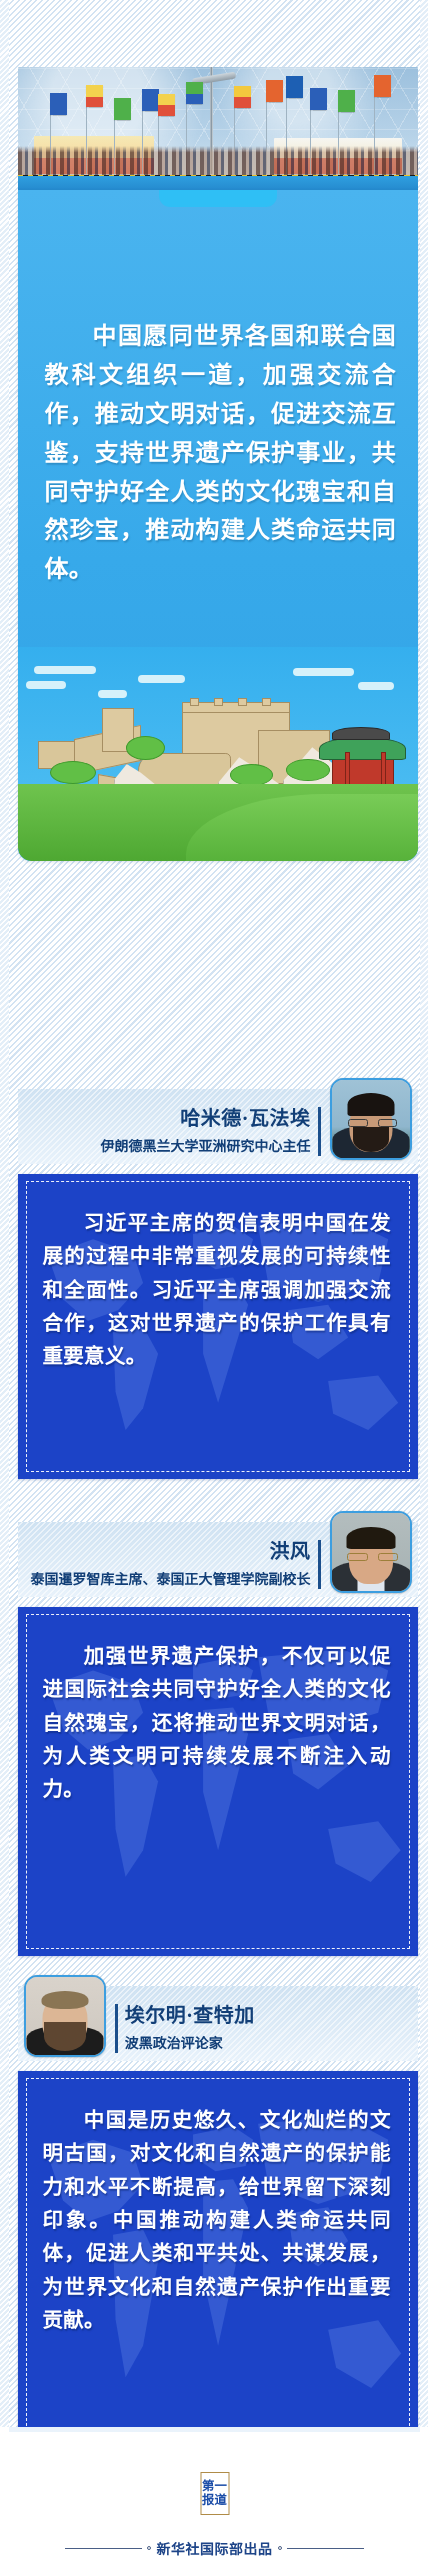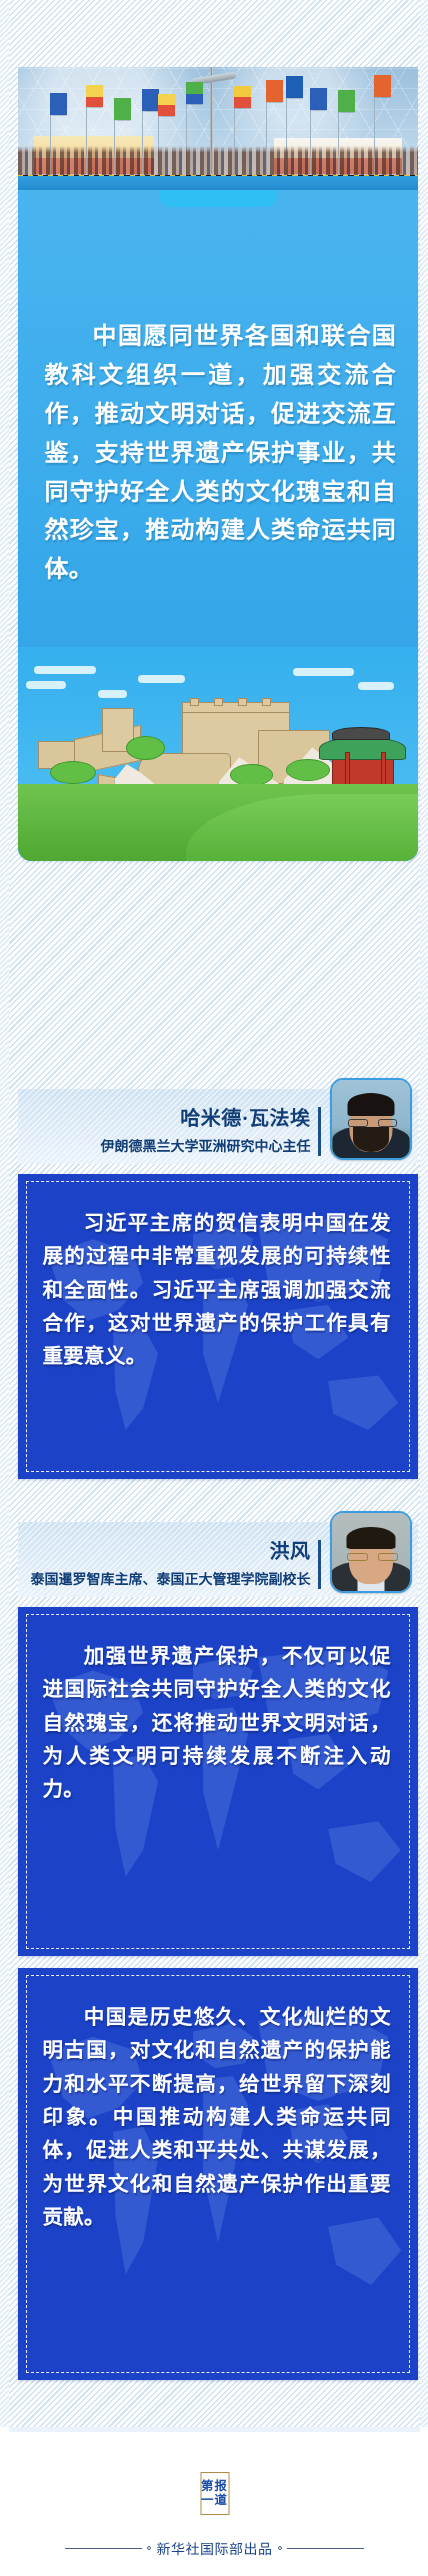--- a/index.html
+++ b/index.html
@@ -242,29 +242,29 @@
   }
 
   
   .footer{position:absolute;left:0;right:0;bottom:0;height:155px;
     background:#fff;z-index:9;}
   .footer .topline{position:absolute;left:9.3px;right:9.3px;top:0;height:5.2px;
     background:#eaf3fb;}
   .stamp{
     position:absolute;left:50%;transform:translateX(-50%);top:45px;
     width:29px;height:43px;border:1.5px solid #b08c48;
-    display:flex;flex-direction:row;align-items:center;justify-content:center;
+    display:flex;flex-direction:column;align-items:center;justify-content:center;
     color:#1d4ea8;font-weight:bold;font-size:12.4px;line-height:1.1;
     font-family:"Liberation Serif","DejaVu Serif",serif;
   }
   .credit-row{position:absolute;left:0;right:0;top:111px;
     display:flex;align-items:center;justify-content:center;gap:5.2px;}
   .credit-line{width:77px;height:1px;background:#4a5f86;}
   .credit-dot{width:4.6px;height:4.6px;border:1px solid #4a5f86;border-radius:50%;}
-  .credit-text{color:#1d4488;font-weight:normal;font-size:14px;letter-spacing:0.5px;
+  .credit-text{color:#1d4488;font-weight:bold;font-size:14px;letter-spacing:0.5px;
     font-family:"Liberation Serif","DejaVu Serif",serif;}
 </style>
 </head>
 <body>
 
 <div id="page">
 
   <div class="edge-hatch l"></div>
   <div class="edge-hatch r"></div>
   <div id="column"></div>
@@ -427,20 +427,34 @@
             <path d="M620 420 L720 405 L765 460 L705 520 L635 485 Z"></path>
           </g>
         </svg>
       </div>
       <div class="eq-dash"></div>
       <div class="eq-text">加强世界遗产保护，不仅可以促进国际社会共同守护好全人类的文化自然瑰宝，还将推动世界文明对话，为人类文明可持续发展不断注入动力。</div>
     </div>
   </div>
 
   <div class="expert left" style="top:1958px;">
+    <div class="expert-head">
+      <div class="name-band"></div>
+      <div class="name-box">
+        <div class="exp-name">埃尔明·查特加</div>
+        <div class="exp-title">波黑政治评论家</div>
+      </div>
+      <div class="portrait">
+        <div class="pf pf-bg" style="background:linear-gradient(180deg,#d9d3cb 0%,#cdc7bf 100%);"></div>
+        <div class="pf pf-body" style="width:77px;height:29px;background:#1c1c1c;"></div>
+        <div class="pf pf-head" style="top:17.5px;width:45px;height:53px;background:#dcb695;"></div>
+        <div class="pf pf-hair" style="top:14.4px;width:47px;height:17.5px;background:#8a7554;border-radius:50% 50% 40% 40%;"></div>
+        <div class="pf pf-beard" style="top:45px;width:42px;height:29px;background:#5e4631;"></div>
+      </div>
+    </div>
     <div class="expert-quote" style="height:412px;">
       <div class="eq-map">
         <svg viewBox="0 0 800 780" preserveAspectRatio="none" width="100%" height="100%">
           <g fill="#6b90ee">
             <path d="M60 160 L150 130 L230 155 L250 215 L200 265 L140 285 L90 245 Z"></path>
             <path d="M190 310 L250 300 L280 360 L250 520 L215 580 L195 470 Z"></path>
             <path d="M350 120 L430 105 L470 130 L455 180 L395 190 L350 162 Z"></path>
             <path d="M370 210 L430 205 L460 260 L430 390 L400 520 L370 390 Z"></path>
             <path d="M480 100 L650 85 L740 130 L720 215 L600 252 L500 215 Z"></path>
             <path d="M540 270 L620 258 L660 322 L600 370 L550 338 Z"></path>

